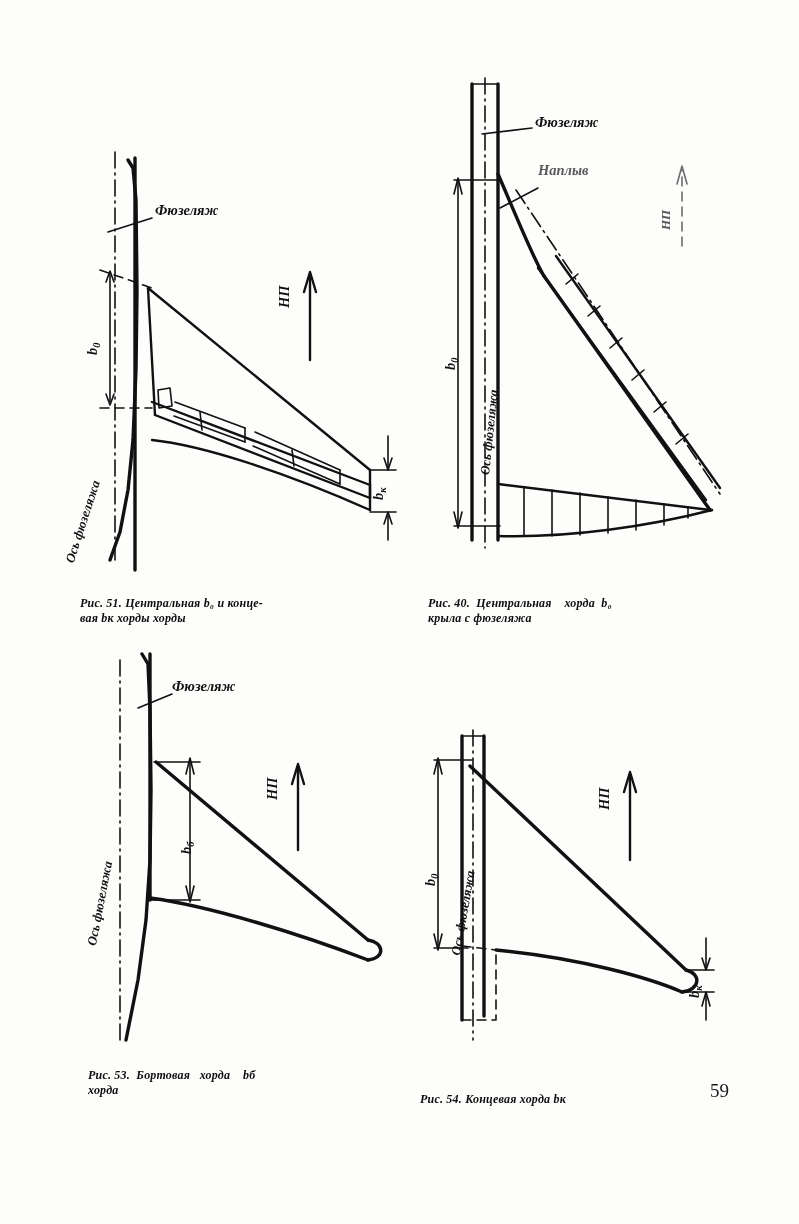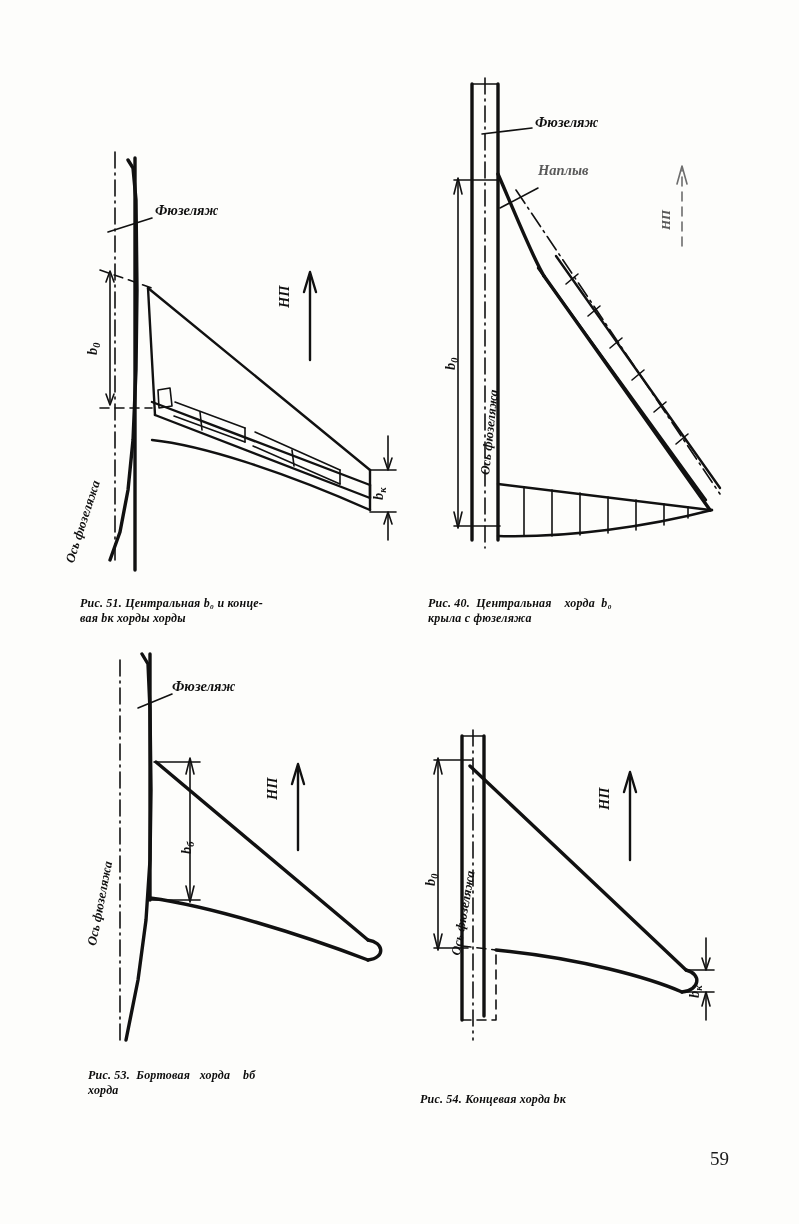--- a/index.html
+++ b/index.html
@@ -35,21 +35,21 @@
     display: block;
     white-space: pre;
   }
   .cap-51 { left: 80px;  top: 596px;  width: 318px; }
   .cap-52 { left: 428px; top: 596px;  width: 330px; }
   .cap-53 { left: 88px;  top: 1068px; width: 318px; }
   .cap-54 { left: 420px; top: 1092px; width: 340px; }
   .pagenum {
     position: absolute;
     left: 710px;
-    top: 1148px;
+    top: 1080px;
     font-family: "Liberation Serif", serif;
     font-size: 19px;
     color: #1a1a1a;
   }
   .lbl {
     position: absolute;
     font-family: "Liberation Serif", serif;
     font-style: italic;
     font-weight: bold;
     color: #111111;

